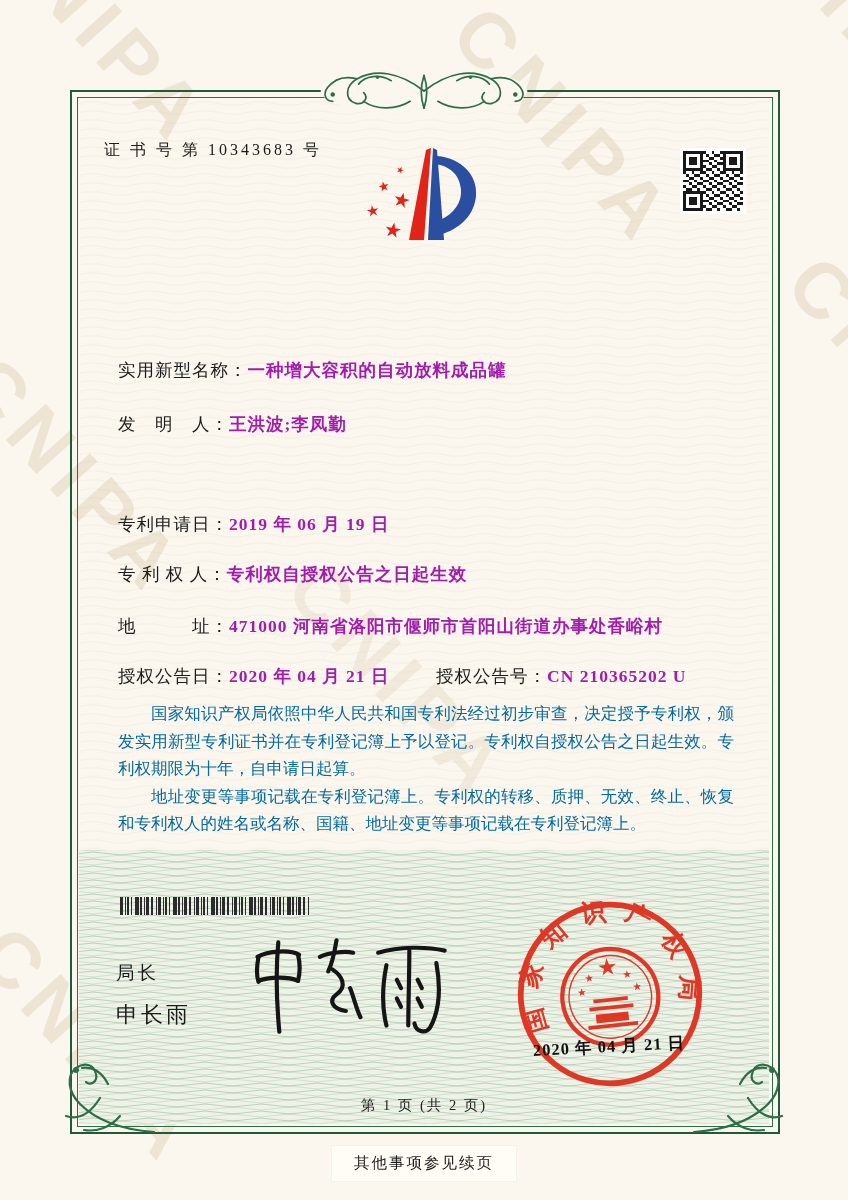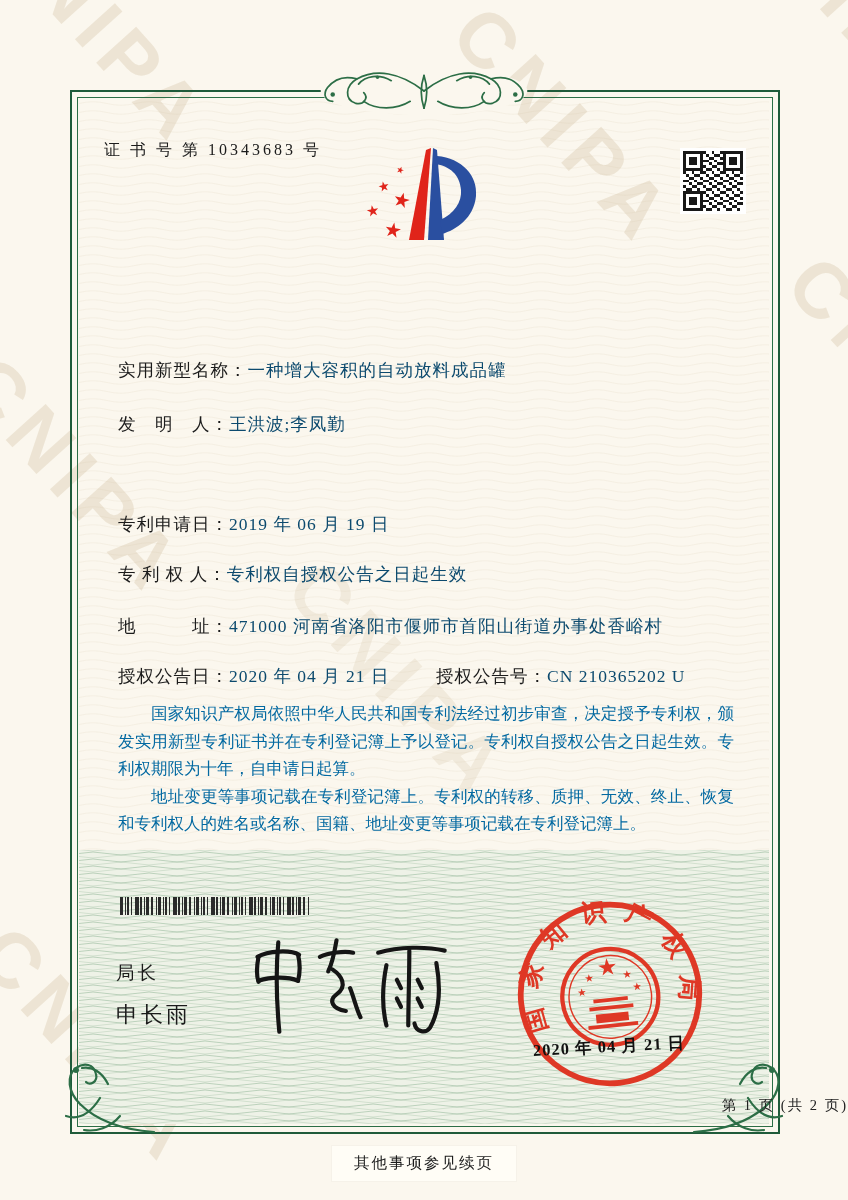--- a/index.html
+++ b/index.html
@@ -27,37 +27,37 @@
   
   #cert-no{left:104px;top:140px;font-size:16px;letter-spacing:3px;}
   #logo{left:364px;top:144px;}
   #qr{left:680px;top:148px;width:66px;height:66px;background:#fff;padding:3px;box-sizing:border-box;}
   #qr-grid{display:grid;width:60px;height:60px;grid-template-columns:repeat(21,1fr);grid-auto-rows:1fr;}
   .qm{background:transparent;} .qm.on{background:#181818;}
   #title{left:0;top:260px;width:848px;text-align:center;font-size:39px;font-weight:bold;letter-spacing:13px;color:#141414;}
   
   .frow{position:absolute;left:118px;font-size:17.5px;letter-spacing:1px;white-space:nowrap;}
   .frow .lab{color:#1b1b1b;}
-  .frow .val{color:#0c4a6e;}
+  .frow .val{color:#a21caf;font-weight:bold;}
   #grant-group{position:absolute;left:318px;top:0;}
   
   #body-text{left:118px;top:700px;width:616px;font-size:16.5px;line-height:27.5px;color:#0369a1;text-align:justify;}
   #body-text p{margin:0;text-indent:2em;}
   
   #barcode{left:120px;top:897px;width:218px;height:18px;display:flex;align-items:stretch;overflow:hidden;}
   #barcode .bar{background:#2b2b2b;flex:0 0 auto;height:100%;}
   
   #officer-title{left:116px;top:960px;font-size:18.5px;letter-spacing:3px;}
   #officer-name{left:116px;top:1000px;font-size:22px;letter-spacing:3px;}
   #signature{left:244px;top:934px;}
   
   #seal{left:514px;top:898px;width:192px;height:192px;opacity:.95;}
   #seal-date{left:520px;top:1036px;width:178px;text-align:center;font-size:16.5px;letter-spacing:1px;color:#111;transform:rotate(-3deg);font-weight:bold;}
   
-  #page-no{left:0;top:1096px;width:848px;text-align:right;font-size:14.5px;letter-spacing:2px;color:#222;}
+  #page-no{left:0;top:1096px;width:848px;text-align:center;font-size:14.5px;letter-spacing:2px;color:#222;}
   #note-box{left:50%;top:1146px;transform:translateX(-50%);background:#fffdf6;padding:7px 22px;font-size:15.5px;letter-spacing:2px;color:#1b1b1b;box-shadow:0 0 0 1px rgba(0,0,0,0.02);}
   
   .lstar{position:absolute;color:#e0241a;line-height:1;font-family:"DejaVu Sans",sans-serif;}
 </style>
 </head>
 <body>
 
 <div id="page">
 
   <div class="wm" style="left:-45px;top:-20px;">CNIPA</div>

